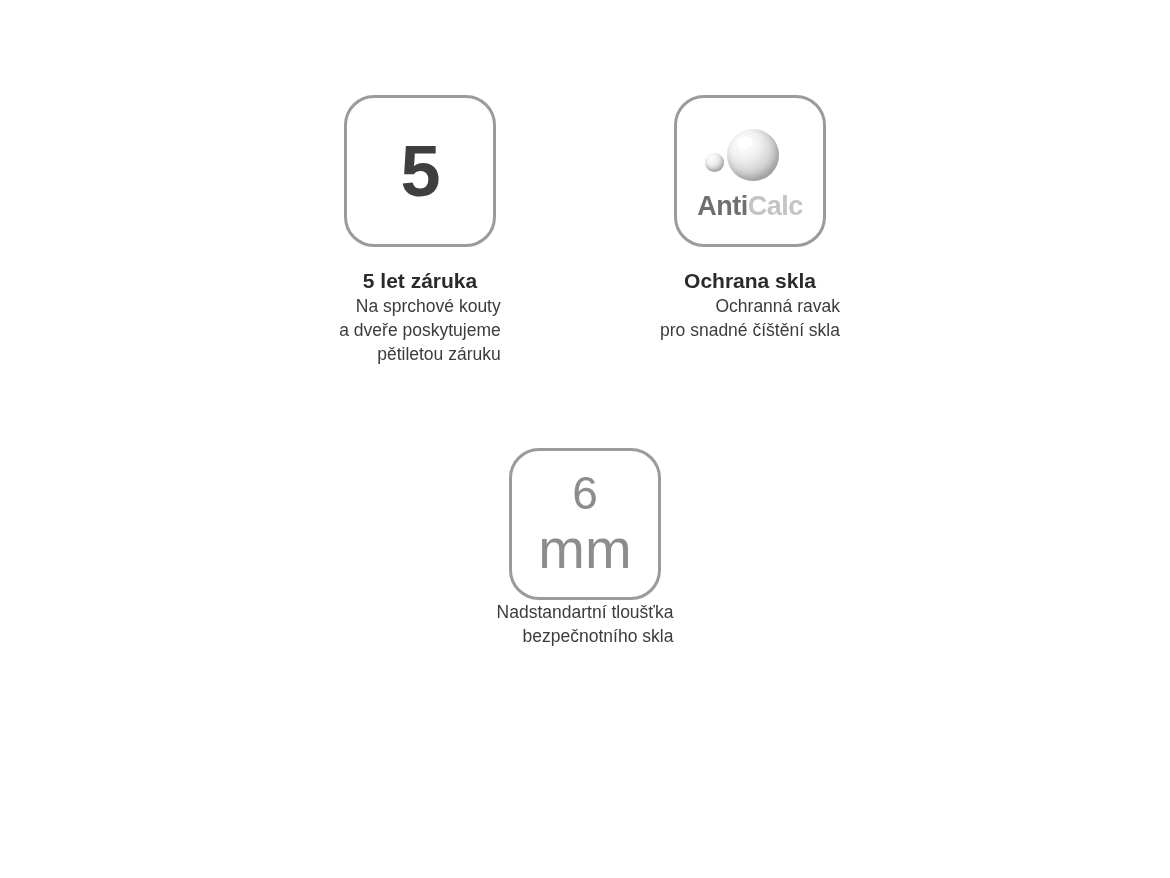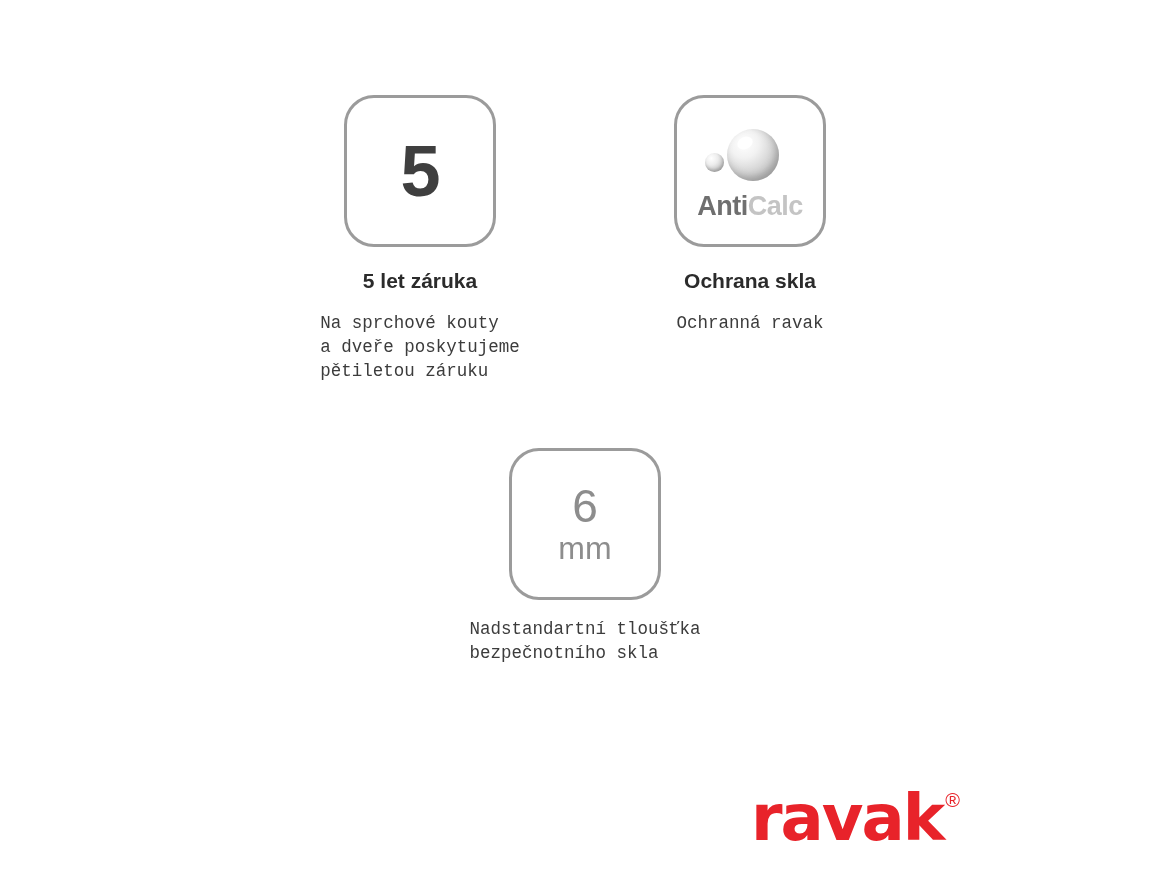--- a/index.html
+++ b/index.html
@@ -68,21 +68,21 @@
     align-items: center;
     justify-content: center;
     color: #8d8d8d;
     line-height: 1.05;
   }
   .badge-thickness .num {
     font-size: 46px;
     font-weight: 400;
   }
   .badge-thickness .unit {
-    font-size: 32px;
+    font-size: 56px;
     font-weight: 400;
     margin-top: 2px;
   }
 
   
   .anticalc {
     display: flex;
     flex-direction: column;
     align-items: center;
     justify-content: center;
@@ -140,26 +140,25 @@
   .feature-title {
     margin-top: 20px;
     font-size: 21px;
     font-weight: bold;
     color: #2b2b2b;
     text-align: left;
     line-height: 1.3;
   }
 
   .feature-desc {
-    margin-top: 18px;
+    margin-top: 1px;
     font-size: 17.5px;
     color: #3c3c3c;
-    text-align: left;
+    text-align: right;
     line-height: 1.35;
-    font-family: Liberation Mono, monospace;
   }
 
   .row-bottom {
     position: absolute;
     left: 0;
     top: 448px;
     width: 1170px;
     display: flex;
     justify-content: center;
   }
@@ -214,20 +213,21 @@
           <div class="drops">
             <div class="drop-big"></div>
             <div class="drop-small"></div>
           </div>
           <div class="anticalc-word"><span class="anti">Anti</span><span class="calc">Calc</span></div>
         </div>
       </div>
       <div class="feature-title">Ochrana skla</div>
       <div class="feature-desc">
         <div>Ochranná ravak</div>
+        <div>pro snadné číštění skla</div>
       </div>
     </div>
 
   </div>
 
   <div class="row-bottom">
 
     <div class="feature">
       <div class="badge">
         <div class="badge-thickness">
@@ -235,18 +235,14 @@
           <span class="unit">mm</span>
         </div>
       </div>
       <div class="feature-desc">
         <div>Nadstandartní tloušťka</div>
         <div>bezpečnotního skla</div>
       </div>
     </div>
   </div>
 
-  <div class="logo">
-    <span class="logo-text">ravak</span>
-    <span class="logo-reg">®</span>
-  </div>
 
 </div>
 
 </body></html>

